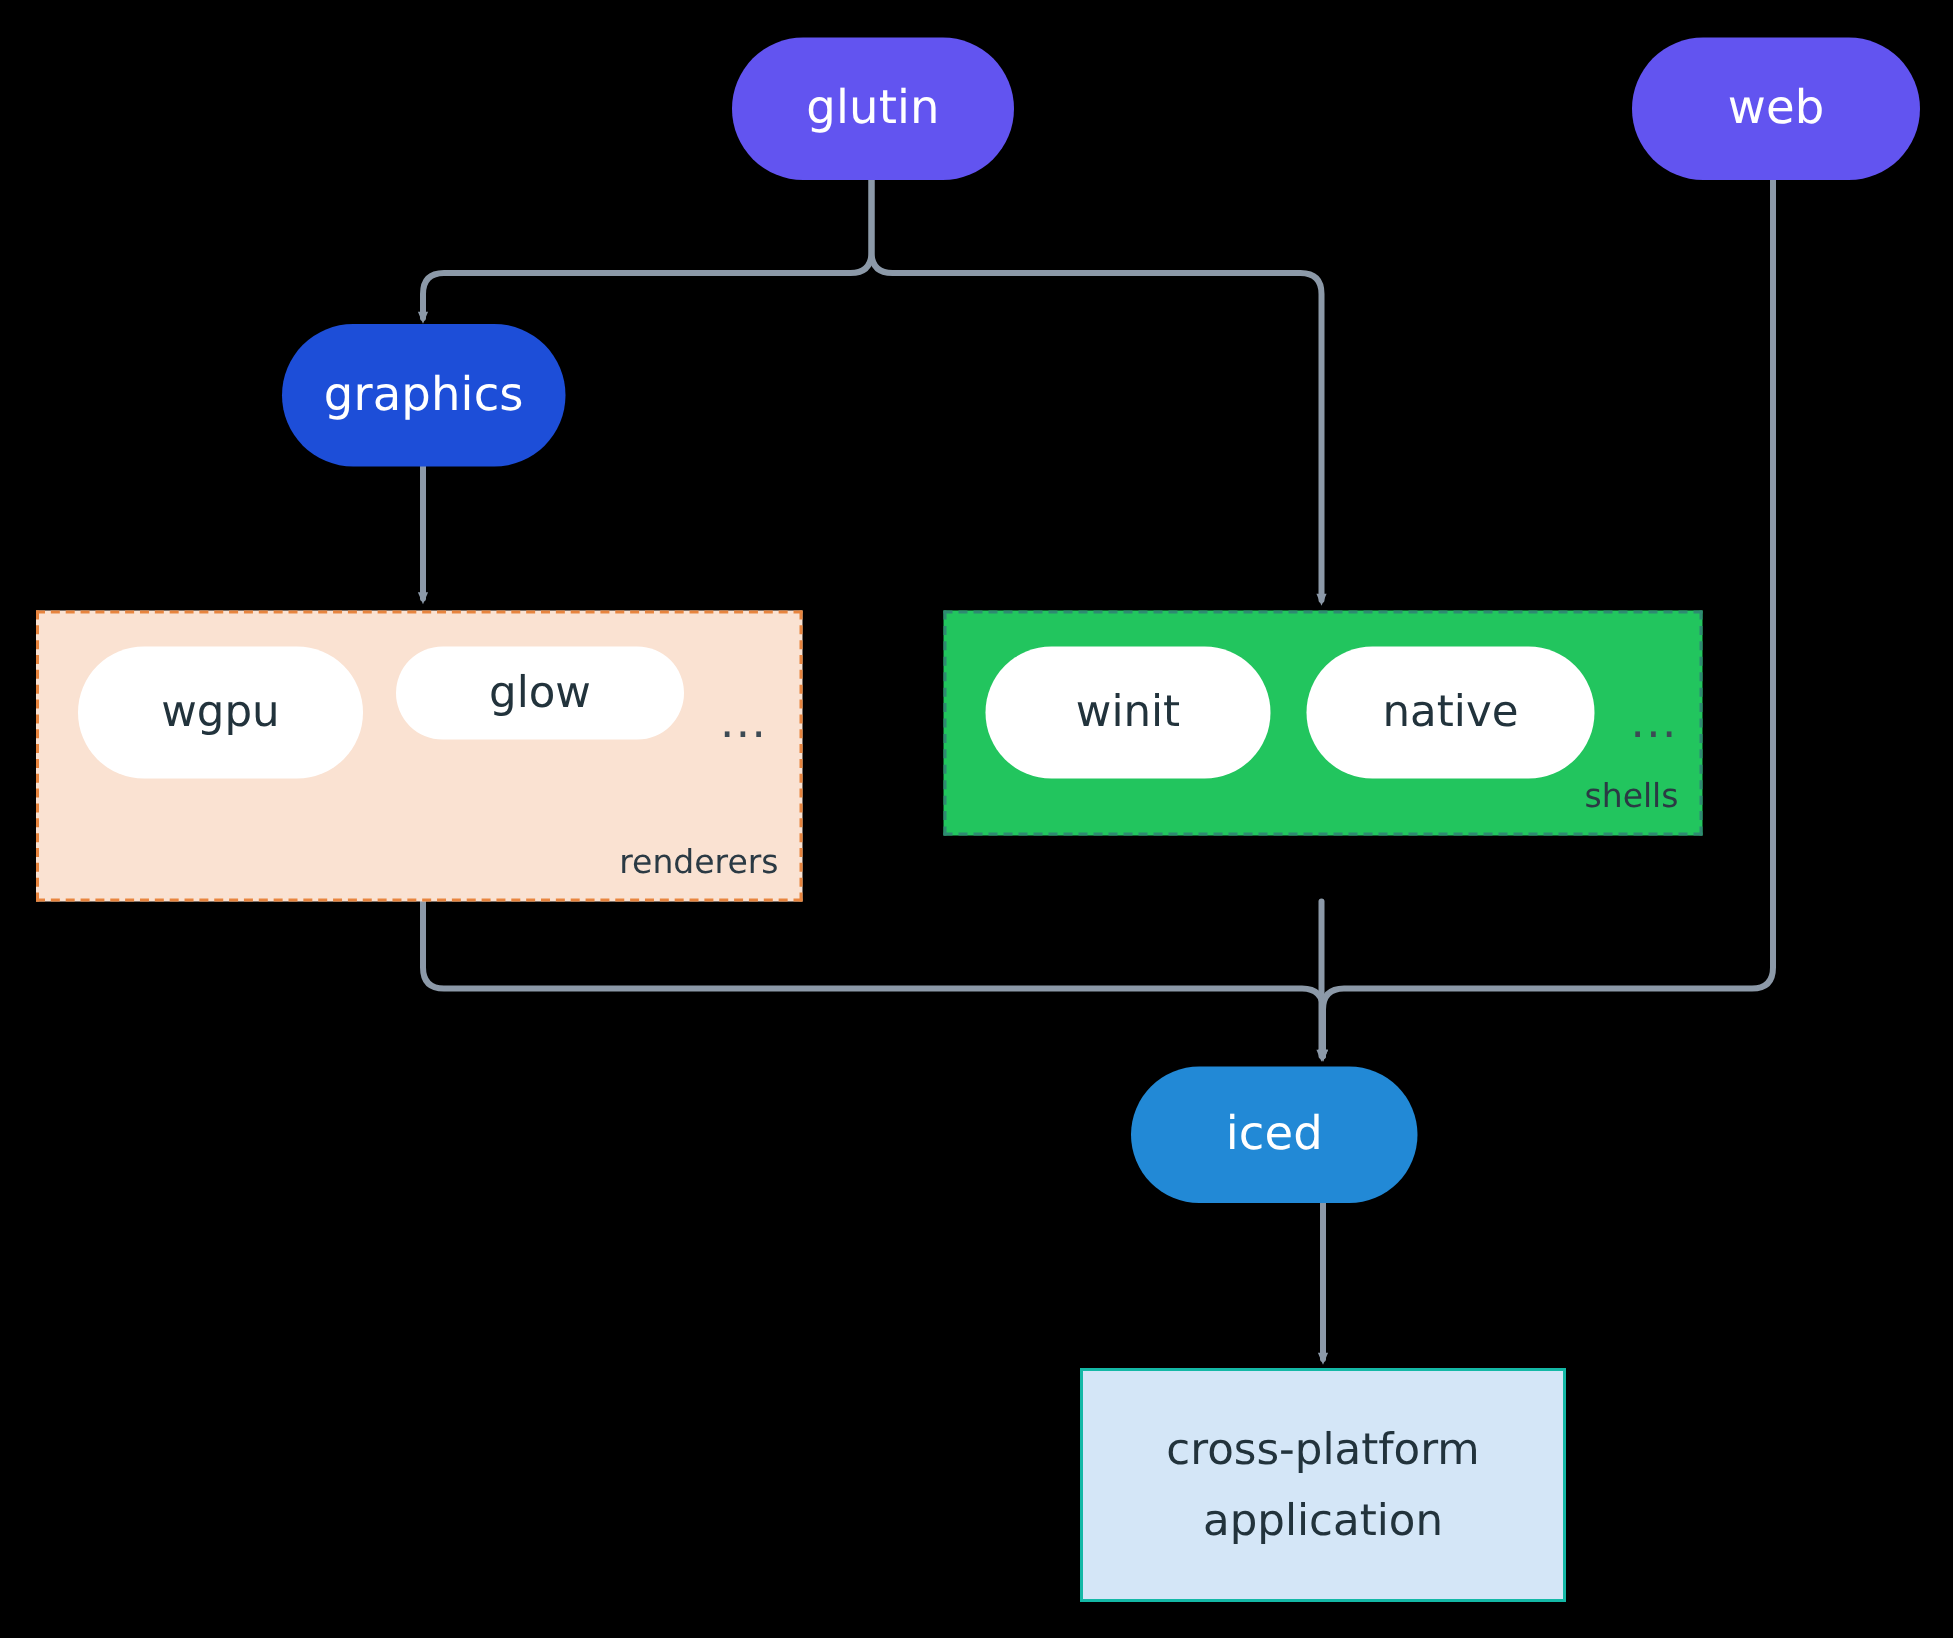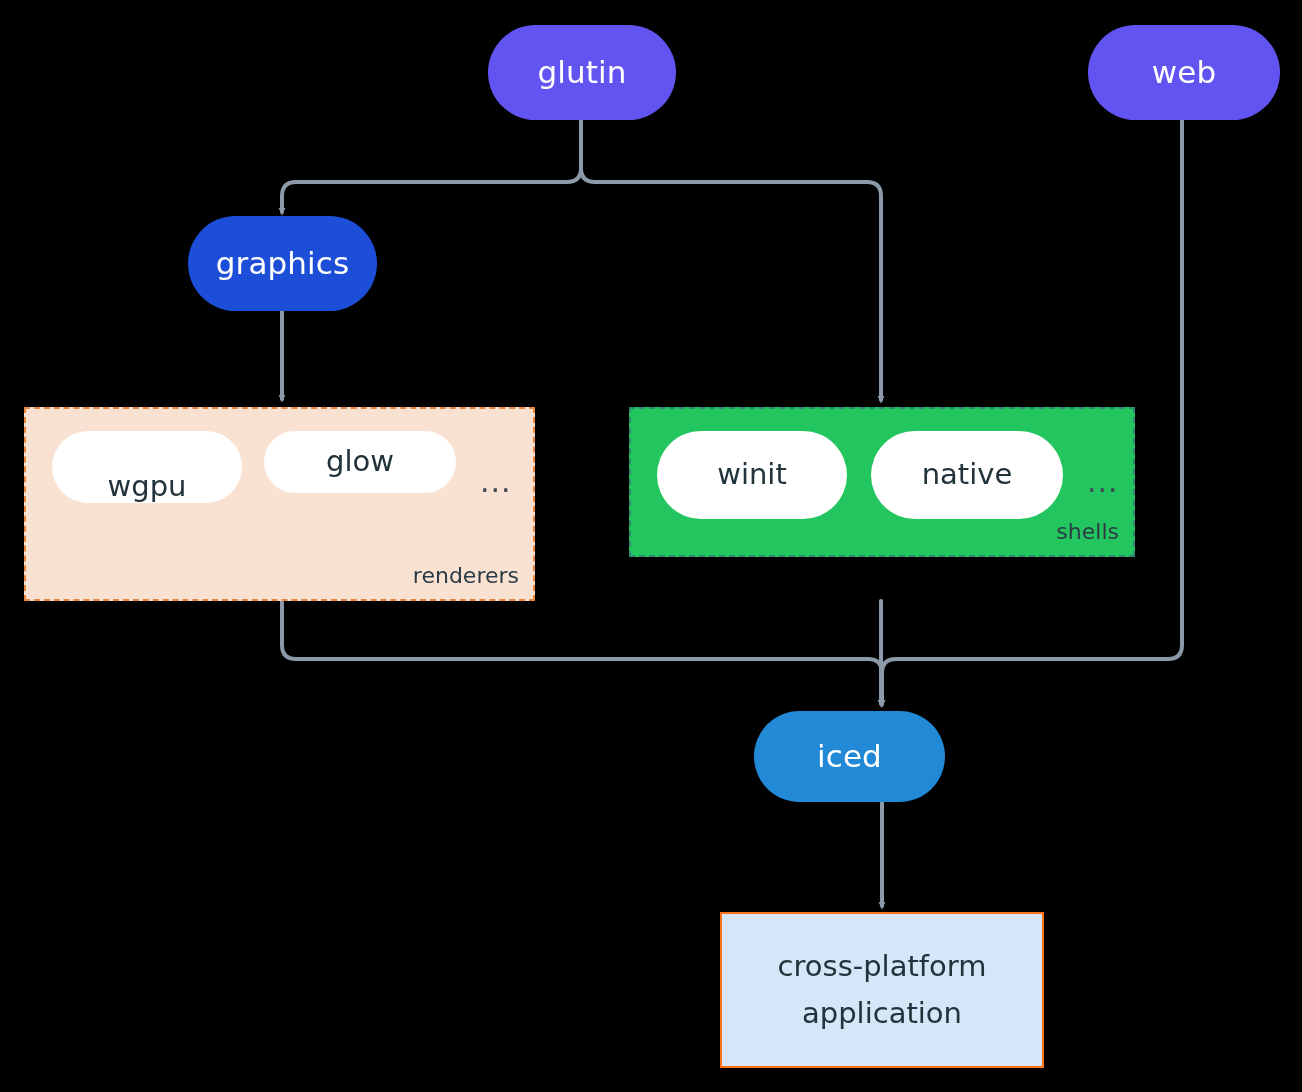--- a/index.html
+++ b/index.html
@@ -73,21 +73,21 @@
     color: #3c4a54;
     font-size: 30px;
     line-height: 1;
     letter-spacing: 1px;
   }
   
   .rect-node {
     position: absolute;
     box-sizing: border-box;
     background: #d4e6f7;
-    border: 2px solid #f97316;
+    border: 2px solid #14b8a6;
     display: flex;
     align-items: center;
     justify-content: center;
     color: #22333c;
     font-size: 29px;
     line-height: 1.62;
     text-align: center;
   }
 </style>
 </head>
@@ -124,21 +124,21 @@
   <div class="node pill-node" style="left:1088px; top:25px; width:192px; height:95px; background:#6254f0;">
     <span>web</span>
   </div>
 
   <div class="node pill-node" style="left:188px; top:216px; width:189px; height:95px; background:#1d4ed8;">
     <span>graphics</span>
   </div>
 
   <div class="cluster" style="left:24px; top:407px; width:511px; height:194px; background:#fae2d2; border-color:#e8853f;">
 
-    <div class="inner-pill" style="left:26px; top:22px; width:190px; height:72px;align-items:flex-end;">
+    <div class="inner-pill" style="left:26px; top:22px; width:190px; height:88px;">
       <span>wgpu</span>
     </div>
 
     <div class="inner-pill" style="left:238px; top:22px; width:192px; height:62px;">
       <span>glow</span>
     </div>
 
     <div class="ellipsis" style="left:454px; top:58px;">...</div>
 
     <div class="cluster-label">renderers</div>

